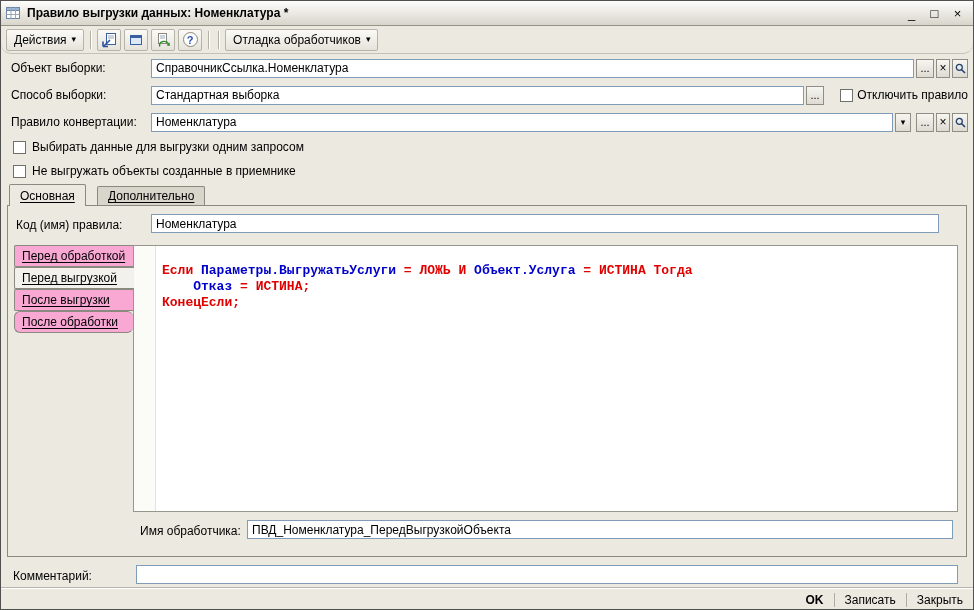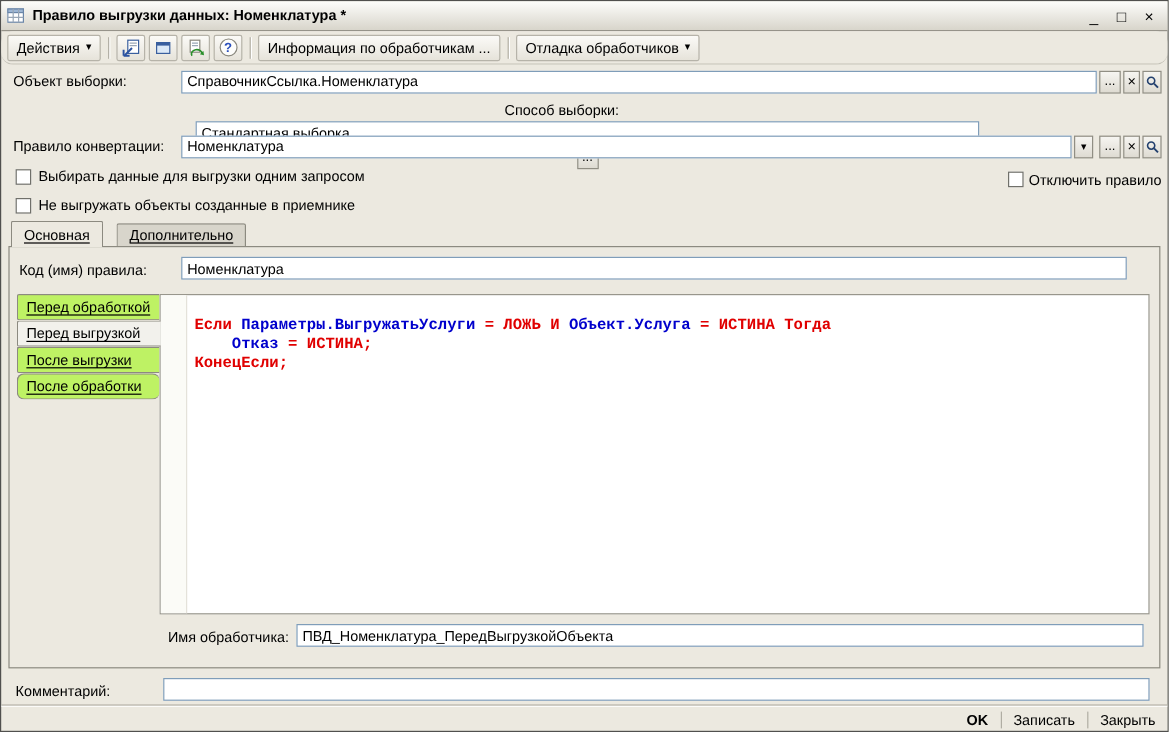--- a/index.html
+++ b/index.html
@@ -23,55 +23,55 @@
     border:1px solid #b6b3a9; border-radius:2px; background:linear-gradient(#fbfaf7,#e6e3da);
     font-family:inherit; font-size:12px; cursor:default; }
   .tb-icon-btn { width:24px; padding:0; justify-content:center; }
   .tb-sep { width:1px; height:18px; background:#b3b0a6; box-shadow:1px 0 0 #fff; margin:0 3px; flex:none; }
   .dd-arrow { font-size:9px; line-height:1; }
   .help-glyph { color:#2a4fbb; font-weight:bold; width:15px; height:15px; border:1px solid #8a887e;
     border-radius:50%; display:flex; align-items:center; justify-content:center; background:#fdfdfb; font-size:11px; }
 
   
   .row { position:absolute; left:10px; right:5px; height:20px; display:flex; align-items:center; gap:2px; }
-  .row1 { top:57px; } .row2 { top:84px;flex-direction:column; } .row3 { top:111px; }
+  .row1 { top:57px; } .row2 { top:84px; } .row3 { top:111px; }
   .lbl { width:138px; flex:none; white-space:nowrap; }
   .input { height:19px; background:#fff; border:1px solid #7f9db9; padding:0 4px; font-family:inherit;
     font-size:12px; color:#000; }
   .input.grow { flex:1; min-width:0; }
   .row2 .input { flex:none; width:653px; }
   .sq { flex:none; height:19px; display:flex; align-items:center; justify-content:center;
     border:1px solid #908e84; background:linear-gradient(#f6f5f1,#dedbd2); font-family:inherit;
     font-size:10px; line-height:1; cursor:default; padding:0; }
   .sq-ellipsis { width:18px; font-size:11px; }
   .sq-clear { width:14px; font-size:12px; }
   .sq-mag { width:16px; }
   .sq-drop { width:16px; margin-right:3px; }
-  .chk-group { margin-left:auto; display:flex; gap:4px; }
+  .chk-group { margin-left:auto; display:flex; align-items:center; gap:4px; }
   .checkbox { width:13px; height:13px; background:#fff; border:1px solid #70706a; flex:none; }
 
   
   .cbrow { position:absolute; left:12px; display:flex; align-items:center; gap:6px; height:14px; }
   .cb1 { top:139px; } .cb2 { top:163px; }
 
   
   .tab { position:absolute; border:1px solid #8c8a80; border-bottom:none; border-radius:2px 2px 0 0;
     padding:0 10px; display:flex; align-items:center; cursor:default; }
   .tab span { text-decoration:underline; text-underline-offset:2px; }
   .tab-main { left:8px; top:183px; height:22px; background:#ece9e0; z-index:3; }
   .tab-add { left:96px; top:185px; height:19px; background:#d8d5cb; z-index:1; }
 
   
   .panel { position:absolute; left:6px; top:204px; width:960px; height:352px;
     border:1px solid #8c8a80; background:#ece9e0; z-index:2; }
   .pcode-lbl { position:absolute; left:8px; top:12px; white-space:nowrap; }
   .pcode-input { position:absolute; left:143px; top:8px; width:788px; }
 
   .vtab { position:absolute; left:6px; width:119px; height:22px; border:1px solid #8c8a80;
-    border-right:none; border-radius:2px 0 0 2px; background:#bef264; display:flex; align-items:center;
+    border-right:none; border-radius:2px 0 0 2px; background:#f9a8d4; display:flex; align-items:center;
     padding:0 7px; cursor:default; white-space:nowrap; }
   .vtab span { text-decoration:underline; text-underline-offset:2px; }
   .vtab.active { background:#f2f1ec; width:120px; z-index:2; }
   .vt0 { top:39px; } .vt1 { top:61px; } .vt2 { top:83px; } .vt3 { top:105px;border-radius:6px; }
 
   .editor { position:absolute; left:125px; top:39px; width:825px; height:267px; background:#fff;
     border:1px solid #98968c; }
   .gutter { position:absolute; left:0; top:0; bottom:0; width:22px; background:#fbfbf7;
     border-right:1px solid #e4e2da; }
   .code-text { position:absolute; left:28px; top:3px; font-family:"Liberation Mono",monospace;
@@ -148,23 +148,20 @@
           <line x1="5" y1="6" x2="10" y2="6" stroke="#9aa7b6"></line>
           <path d="M5 14.5 a4.5 3.5 0 1 1 8.5 -1.5" stroke="#2a8f2a" stroke-width="1.4" fill="none"></path>
           <path d="M14.5 10.5 l0.5 3.5 l-3.5 -0.8 z" fill="#2a8f2a"></path>
         </svg>
       </span>
     </button>
     <button class="tb-btn tb-icon-btn">
       <span class="help-glyph">?</span>
     </button>
     <span class="tb-sep"></span>
-    <button class="tb-btn">
-      <span>Информация по обработчикам ...</span>
-    </button>
     <span class="tb-sep"></span>
     <button class="tb-btn">
       <span>Отладка обработчиков</span>
       <span class="dd-arrow">▾</span>
     </button>
   </div>
 
   <div class="row row1">
     <span class="lbl">Объект выборки:</span>
     <input class="input grow" value="СправочникСсылка.Номенклатура" style="">

